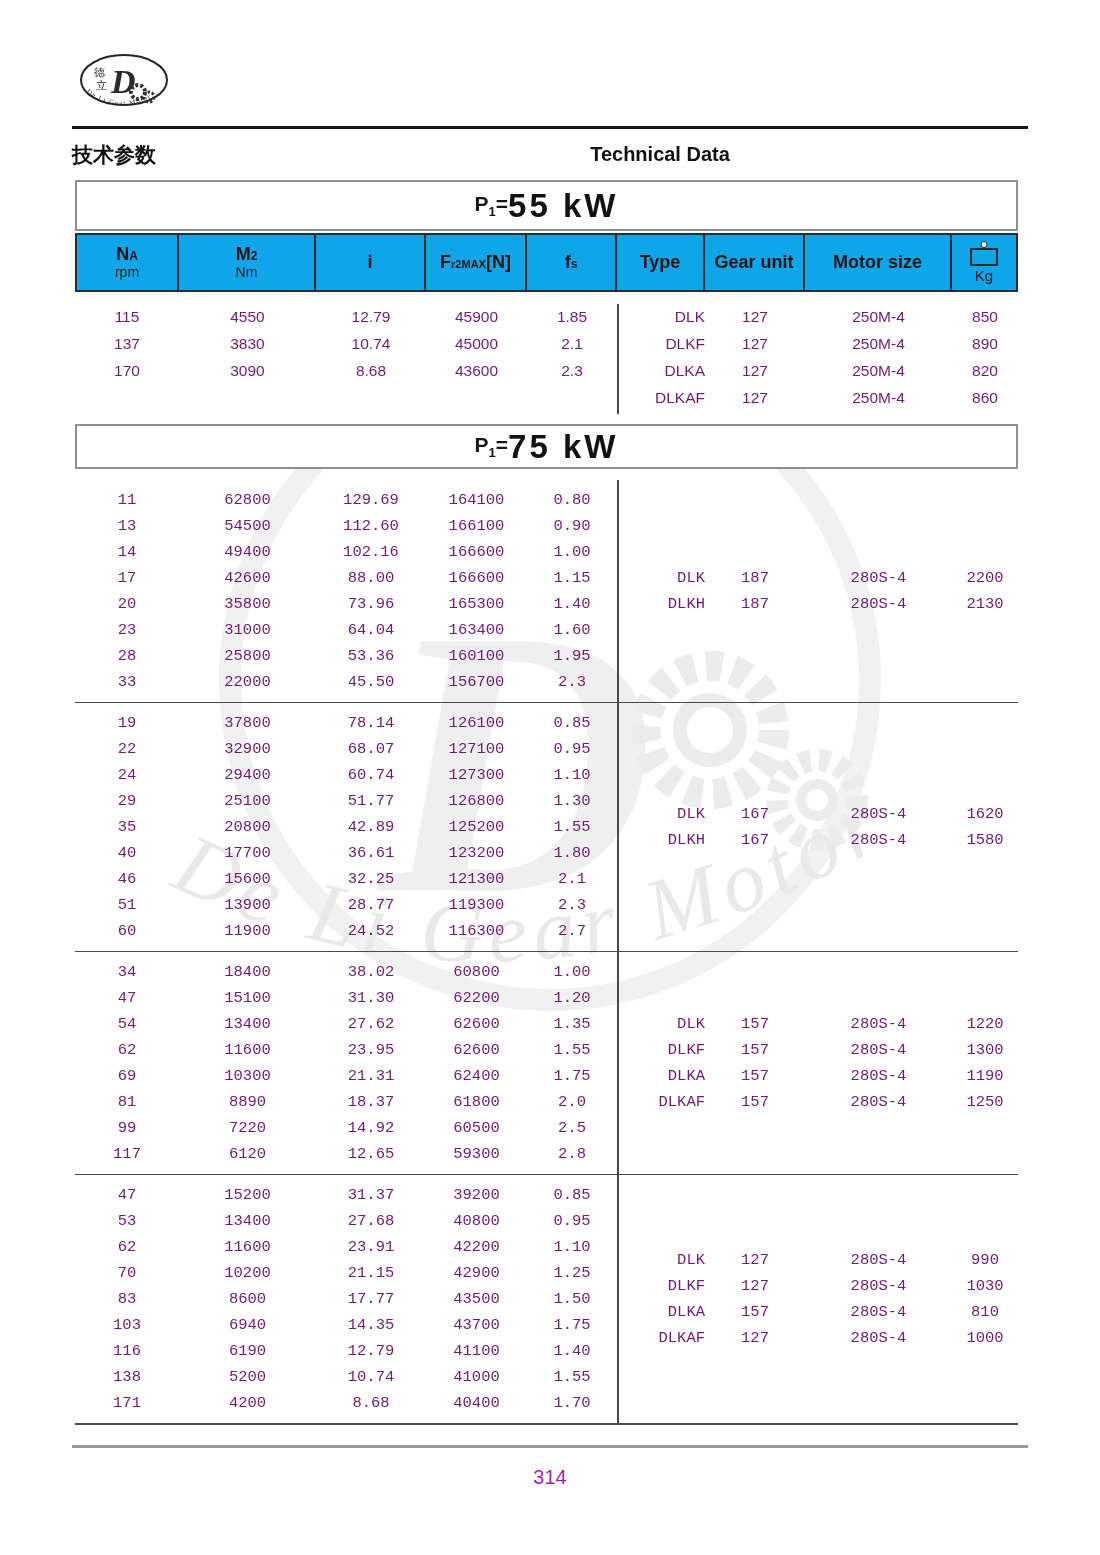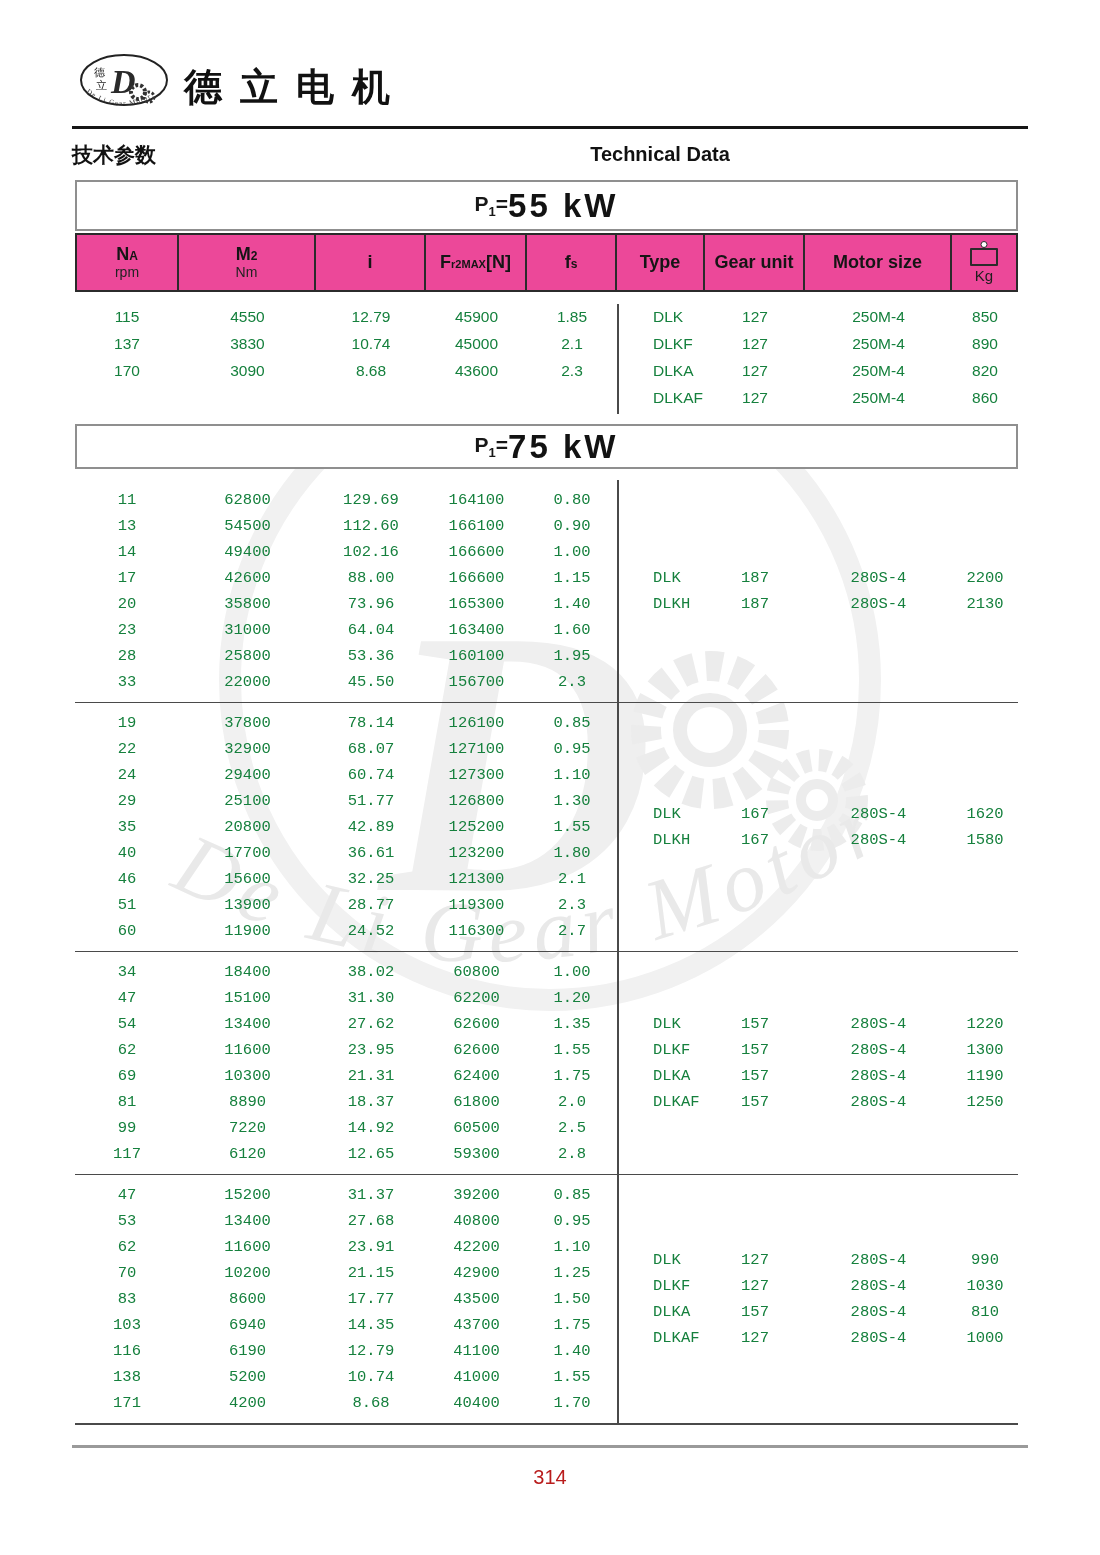--- a/index.html
+++ b/index.html
@@ -30,63 +30,63 @@
   }
   #pbox-55 { top:180px; height:51px; }
   #pbox-75 { top:424px; height:45px; }
   .pbox .pp { font-weight:bold; font-size:21px; color:#171717; }
   .pbox .pp sub { font-size:13px; }
   .pbox .pv { font-weight:bold; font-size:33px; letter-spacing:3px; color:#121212; }
 
   
   .thead {
     position:absolute; left:75px; top:233px; width:943px; height:59px;
-    border:2px solid #2b2b2b; box-sizing:border-box; background:#ec4899;
+    border:2px solid #2b2b2b; box-sizing:border-box; background:#0ea5e9;
     display:grid; grid-template-columns:102px 137px 110px 101px 90px 88px 100px 147px auto;
   }
   .hcell {
     border-right:2px solid #2b2b2b;
     display:flex; flex-direction:column; align-items:center; justify-content:center; line-height:1.12;
   }
   .hcell:last-child { border-right:none; }
   .hmain { font-weight:bold; font-size:18px; color:#151515; }
   .hmain sub { font-size:12px; vertical-align:baseline; }
   .hmain sub.frsub { font-size:11px; }
   .hunit { font-size:14px; color:#222; margin-top:1px; }
   .weight-icon { width:24px; height:14px; border:2px solid #2b2b2b; border-radius:1px; position:relative; margin-top:7px; }
   .weight-icon::before {
     content:""; position:absolute; left:50%; top:-9px; transform:translateX(-50%);
     width:5px; height:5px; border:1.5px solid #2b2b2b; border-radius:50%; background:#fff;
   }
   .kg-label { font-size:15px; margin-top:2px; }
 
   
-  .data-section { position:absolute; left:75px; width:943px; font-size:15.5px; color:#15803d; }
+  .data-section { position:absolute; left:75px; width:943px; font-size:15.5px; color:#701a75; }
   #section-55 { top:296px; }
   #section-75 { top:480px; border-bottom:2px solid #4a4a4a; }
   #section-75 .block + .block { border-top:1.5px solid #4a4a4a; }
 
   .block { display:flex; padding:7px 0; }
   .left-group { width:542px; }
   .right-group { width:401px; display:flex; flex-direction:column; justify-content:center; }
   #section-55 .right-group { justify-content:flex-start; }
 
   .drow { display:grid; grid-template-columns:104px 137px 110px 101px 90px; }
   .trow { display:grid; grid-template-columns:88px 100px 147px 66px; }
   #section-55 .drow, #section-55 .trow { height:27px; line-height:27px; }
   #section-75 .drow, #section-75 .trow { height:26px; line-height:26px;font-family:Liberation Mono, monospace; }
   .dcell, .tcell { text-align:center; white-space:nowrap; }
-  .trow .tcell:first-child { text-align:left; padding-left:36px; }
+  .trow .tcell:first-child { text-align:right; padding-left:36px; }
 
   .vdivider { position:absolute; left:542px; top:0; bottom:0; width:1.5px; background:#4a4a4a; }
   #section-55 .vdivider { top:8px; bottom:4px; }
 
   
   .rule-bottom { position:absolute; left:72px; top:1445px; width:956px; height:3px; background:#9a9a9a; }
-  .page-num { position:absolute; left:0; top:1466px; width:100%; text-align:center; font-size:20px; color:#b91c1c; }
+  .page-num { position:absolute; left:0; top:1466px; width:100%; text-align:center; font-size:20px; color:#a21caf; }
 </style>
 </head>
 <body>
 
 <div class="page">
 
   <svg class="watermark" width="920" height="640" viewBox="0 0 920 640">
     <circle cx="460" cy="220" r="320" fill="none" stroke="#f1f1f1" stroke-width="22"></circle>
     <text x="290" y="430" font-size="380" font-style="italic" font-weight="bold" font-family="Liberation Serif, serif" fill="#efefef">D</text>
     <circle cx="620" cy="270" r="64" fill="none" stroke="#ececec" stroke-width="30" stroke-dasharray="16 11"></circle>
@@ -104,21 +104,20 @@
     <text x="16" y="24" font-size="11" fill="#222">德</text>
     <text x="18" y="37" font-size="11" fill="#222">立</text>
     <text x="33" y="41" font-size="34" font-weight="bold" font-style="italic" font-family="Liberation Serif, serif" fill="#2a2a2a">D</text>
     <circle cx="60" cy="40" r="7" fill="none" stroke="#333" stroke-width="4" stroke-dasharray="3 2"></circle>
     <circle cx="71" cy="45" r="5" fill="none" stroke="#333" stroke-width="3" stroke-dasharray="2.5 1.8"></circle>
     <path id="logo-arc" d="M 5 38 Q 46 70 87 36" fill="none" stroke="none"></path>
     <text font-size="7" font-family="Liberation Serif, serif" fill="#333" letter-spacing="1.2">
       <textPath href="#logo-arc" startOffset="4">De Li Gear Motor</textPath>
     </text>
   </svg>
-  <div class="brand-name">德立电机</div>
   <div class="rule-top"></div>
   <div class="sec-title-cn">技术参数</div>
   <div class="sec-title-en">Technical Data</div>
 
   <div class="pbox" id="pbox-55">
     <span class="pp"><span>P</span><sub>1</sub><span>=</span></span>
       <span class="pv">55 kW</span>
   </div>
 
   <div class="thead">

